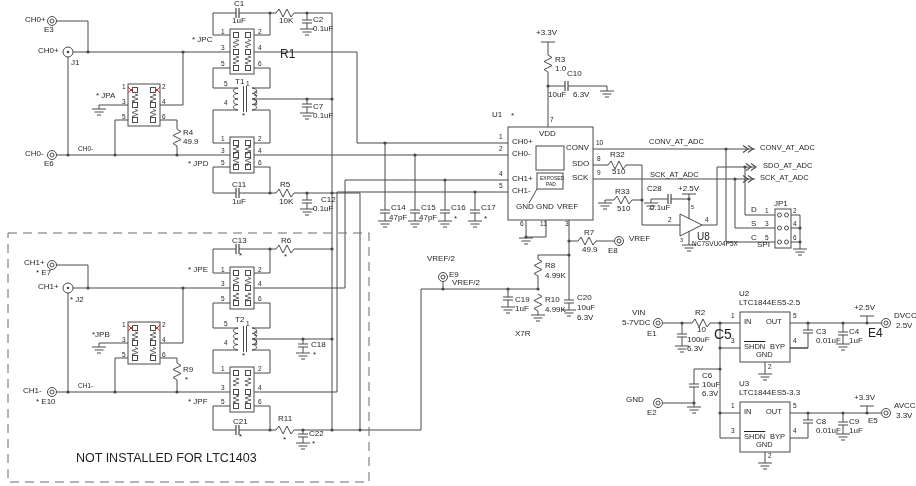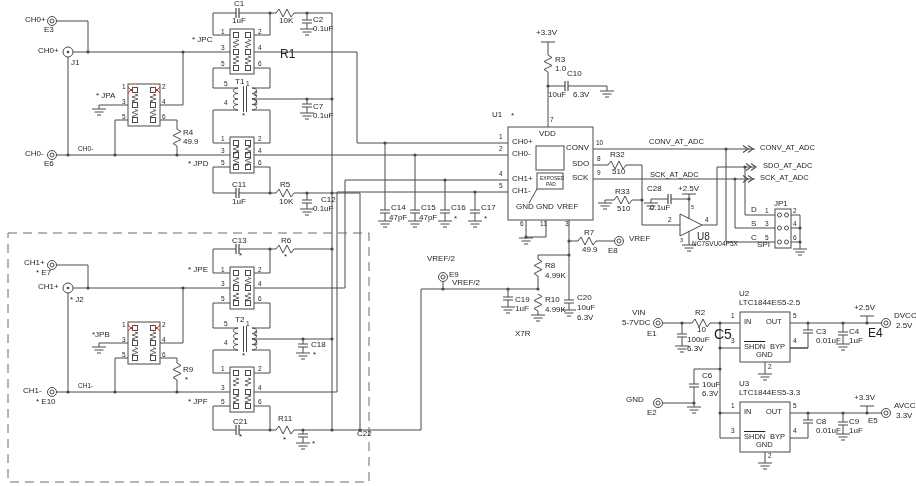--- a/index.html
+++ b/index.html
@@ -422,22 +422,23 @@
     <div class="lbl" style="left: 221px; top: 366px; font-size: 6.5px;">1</div>
     <div class="lbl" style="left: 258px; top: 366px; font-size: 6.5px;">2</div>
     <div class="lbl" style="left: 221px; top: 385px; font-size: 6.5px;">3</div>
     <div class="lbl" style="left: 258px; top: 385px; font-size: 6.5px;">4</div>
     <div class="lbl" style="left: 221px; top: 399px; font-size: 6.5px;">5</div>
     <div class="lbl" style="left: 258px; top: 399px; font-size: 6.5px;">6</div>
     <div class="lbl" style="left: 233px; top: 418px; font-size: 8px;">C21</div>
     <div class="lbl" style="left: 239px; top: 433px; font-size: 8px;">*</div>
     <div class="lbl" style="left: 278px; top: 415px; font-size: 8px;">R11</div>
     <div class="lbl" style="left: 283px; top: 436px; font-size: 8px;">*</div>
-    <div class="lbl" style="left: 309px; top: 430px; font-size: 8px; margin-left: 48px;">C22</div>
+    <div class="lbl" style="left: 309px; top: 430px; font-size: 8px;">C22</div>
     <div class="lbl" style="left: 312px; top: 440px; font-size: 8px;">*</div>
+    <div class="lbl" style="left: 76px; top: 452px; font-size: 12.5px;">NOT INSTALLED FOR LTC1403</div>
     <div class="lbl" style="left: 391px; top: 204px; font-size: 8px;">C14</div>
     <div class="lbl" style="left: 389px; top: 214px; font-size: 8px;">47pF</div>
     <div class="lbl" style="left: 421px; top: 204px; font-size: 8px;">C15</div>
     <div class="lbl" style="left: 419px; top: 214px; font-size: 8px;">47pF</div>
     <div class="lbl" style="left: 451px; top: 204px; font-size: 8px;">C16</div>
     <div class="lbl" style="left: 454px; top: 215px; font-size: 8px;">*</div>
     <div class="lbl" style="left: 481px; top: 204px; font-size: 8px;">C17</div>
     <div class="lbl" style="left: 484px; top: 215px; font-size: 8px;">*</div>
     <div class="lbl" style="left: 427px; top: 255px; font-size: 8px;">VREF/2</div>
     <div class="lbl" style="left: 449px; top: 271px; font-size: 8px;">E9</div>

